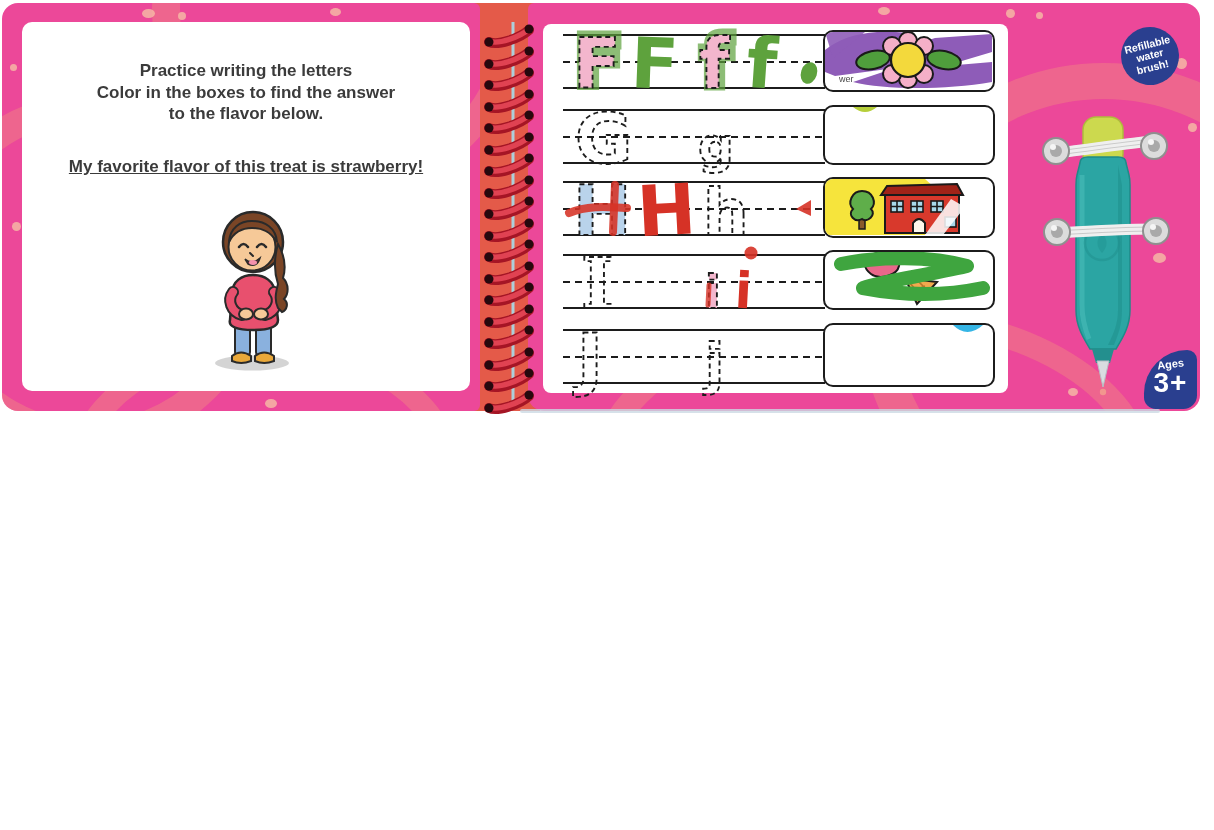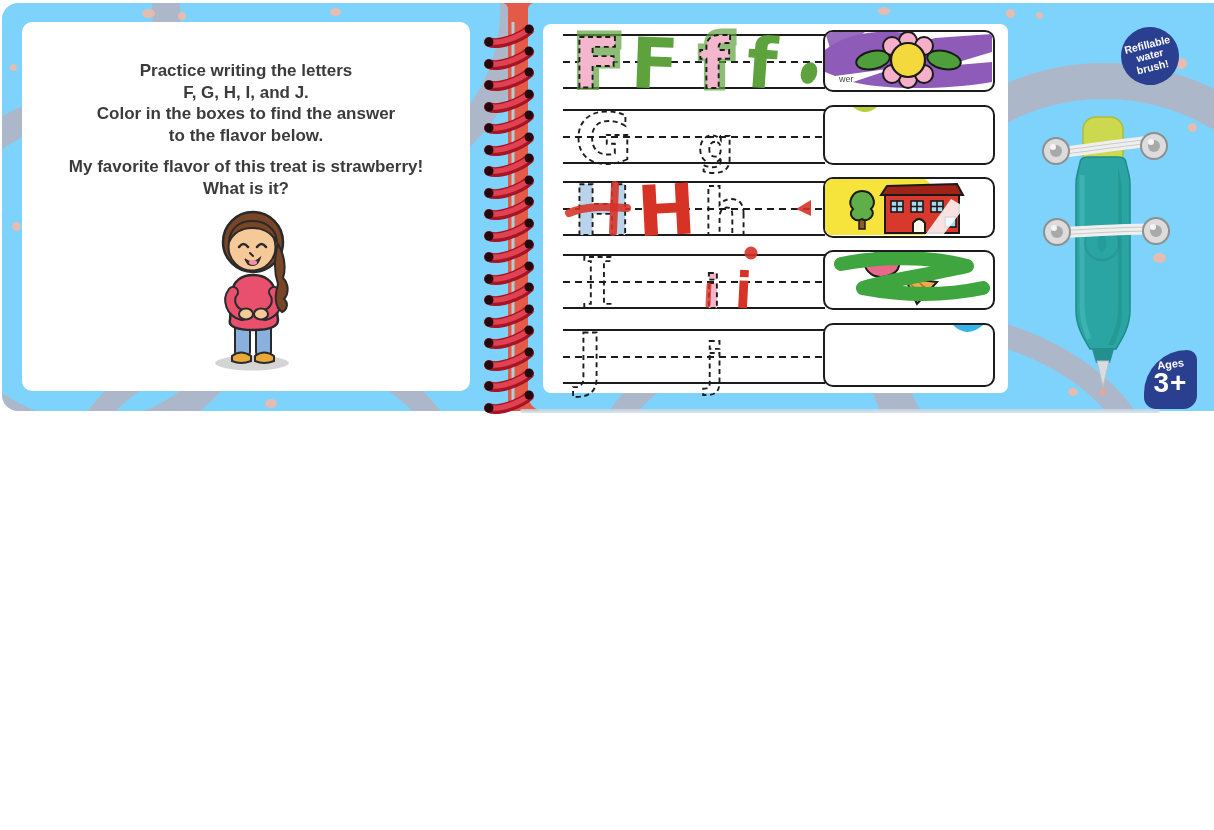--- a/index.html
+++ b/index.html
@@ -1,30 +1,30 @@
 <!DOCTYPE html>
 <html><head>
 <meta charset="utf-8">
 <style>
   html,body{margin:0;padding:0;background:#ffffff;}
   .stage{position:relative;width:1214px;height:830px;background:#ffffff;overflow:hidden;
          font-family:"Liberation Sans",sans-serif;}
-  .panel{position:absolute;background:#7dd3fc;overflow:hidden;padding-left:28px;}
+  .panel{position:absolute;background:#ec4899;overflow:hidden;}
   .panel-left{left:2px;top:3px;width:478px;height:408px;border-radius:16px 6px 6px 16px;}
   .panel-right{left:528px;top:3px;width:672px;height:408px;border-radius:6px 16px 16px 16px;}
   .spine{position:absolute;left:468px;top:3px;width:72px;height:408px;background:#e45a49;}
   .blob{position:absolute;background:#f6b7a5;border-radius:50%;opacity:.85;}
   .ringarc{position:absolute;border-radius:50%;border:28px solid #f2917e;opacity:.40;}
   .page{position:absolute;background:#ffffff;}
   .page-left{left:20px;top:19px;width:448px;height:369px;border-radius:10px;}
   .page-right{left:15px;top:21px;width:465px;height:369px;border-radius:8px;overflow:visible;}
   .instructions{position:absolute;left:0;right:0;top:38px;text-align:center;
     font-weight:bold;font-size:17px;line-height:21.5px;color:#3b3b3b;}
   .riddle{position:absolute;left:0;right:0;top:134px;text-align:center;
-    font-weight:bold;font-size:17px;line-height:21.5px;color:#3b3b3b;}
+    font-weight:bold;font-size:17px;line-height:21.5px;color:#3b3b3b;text-decoration:underline;}
   .girl{position:absolute;left:172px;top:178px;width:120px;height:172px;}
   .row-svg{position:absolute;left:10px;width:280px;height:105px;overflow:visible;}
   .ansbox{position:absolute;left:280px;width:172px;border:2.5px solid #1c1c1c;border-radius:10px;
     background:#ffffff;box-sizing:border-box;overflow:hidden;}
   .ansbox svg{position:absolute;left:0;top:0;}
   .badge-refill{position:absolute;left:1121px;top:24px;width:58px;height:58px;border-radius:50%;
     background:#2a3f8f;color:#fff;display:flex;flex-direction:column;align-items:center;justify-content:center;
     transform:rotate(-14deg);font-weight:bold;font-size:10.5px;line-height:11.5px;text-align:center;}
   .badge-ages{position:absolute;left:1144px;top:350px;width:53px;height:59px;background:#2a3f8f;
     border-radius:44px 10px 14px 12px;color:#fff;text-align:center;box-sizing:border-box;padding-top:8px;}
@@ -64,27 +64,25 @@
     <div class="blob" style="left:36px;top:57px;width:10px;height:10px;"></div>
     <div class="blob" style="left:8px;top:61px;width:7px;height:7px;"></div>
     <div class="blob" style="left:33px;top:180px;width:14px;height:12px;"></div>
     <div class="blob" style="left:10px;top:219px;width:9px;height:9px;"></div>
     <div class="blob" style="left:263px;top:396px;width:12px;height:9px;"></div>
     <div class="blob" style="left:430px;top:42px;width:11px;height:10px;"></div>
 
     <div class="page page-left">
       <div class="instructions">
         <div>Practice writing the letters</div>
-        <div>F, G, H, I, and J.</div>
         <div>Color in the boxes to find the answer</div>
         <div>to the flavor below.</div>
       </div>
       <div class="riddle">
         <div>My favorite flavor of this treat is strawberry!</div>
-        <div>What is it?</div>
       </div>
 
       <svg class="girl" viewBox="0 0 120 172">
         <ellipse cx="58" cy="163" rx="37" ry="7.5" fill="#bdbdbd" opacity="0.65"></ellipse>
         <rect x="41" y="115" width="15" height="43" rx="6" fill="#8ab1de" stroke="#2a2a2a" stroke-width="2"></rect>
         <rect x="62" y="115" width="15" height="43" rx="6" fill="#8ab1de" stroke="#2a2a2a" stroke-width="2"></rect>
         <path d="M38 156 q9 -7 19 0 l0 5 q-10 4 -19 0 Z" fill="#e9a83a" stroke="#2a2a2a" stroke-width="2"></path>
         <path d="M61 156 q9 -7 19 0 l0 5 q-10 4 -19 0 Z" fill="#e9a83a" stroke="#2a2a2a" stroke-width="2"></path>
         <path d="M38 94 C38 81 48 75 59 75 C70 75 81 81 81 94 L84 120 C84 127 74 130 59 130 C44 130 34 127 36 120 Z" fill="#e8506e" stroke="#2a2a2a" stroke-width="2.5"></path>
         <path d="M39 92 C33 100 37 112 48 115" fill="none" stroke="#2a2a2a" stroke-width="12" stroke-linecap="round"></path>

